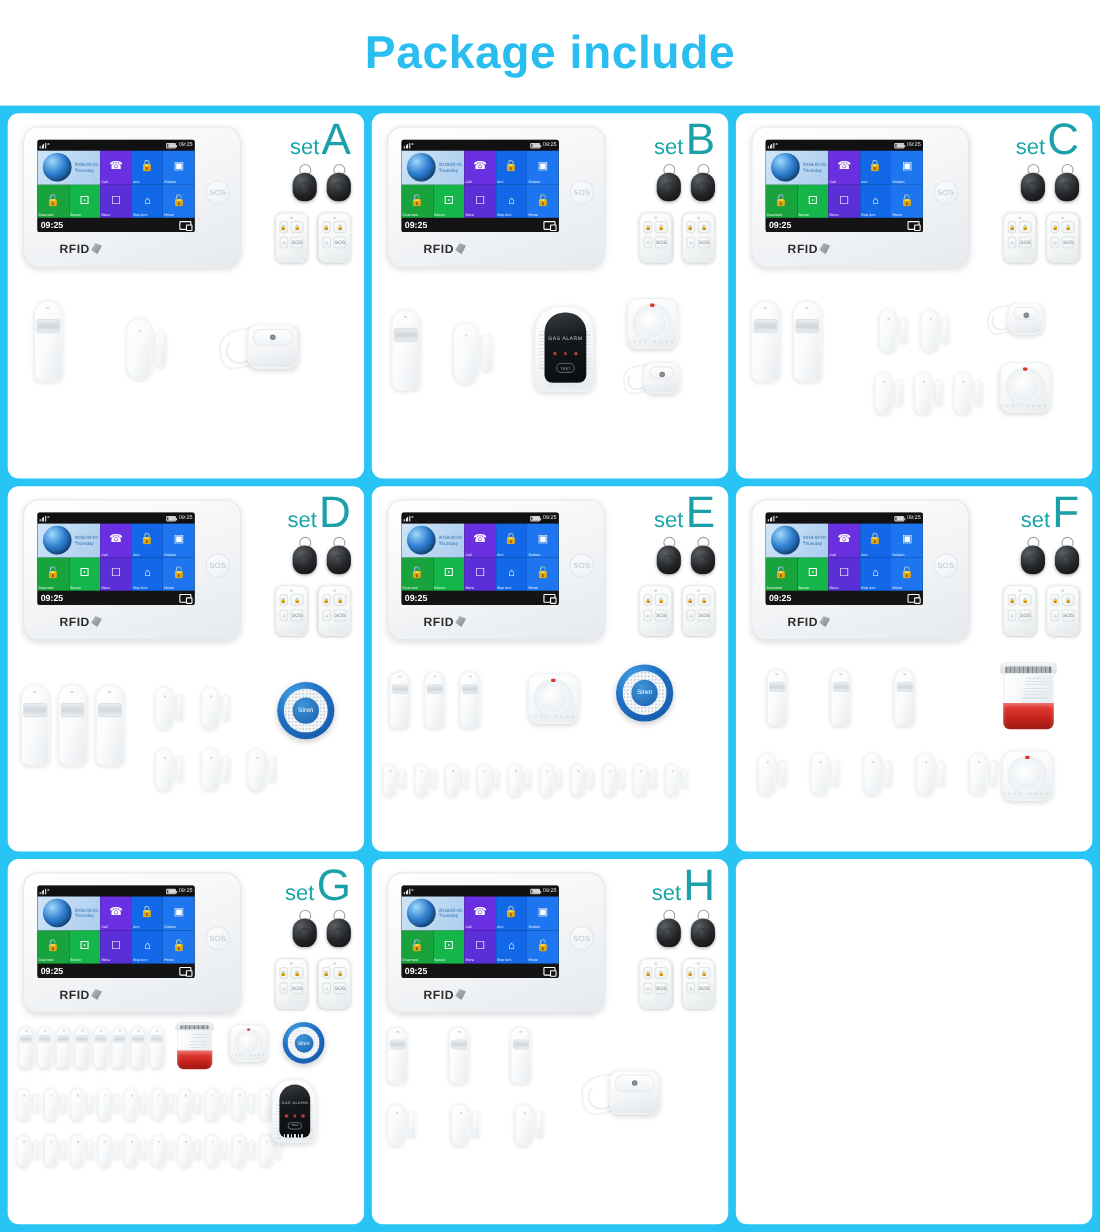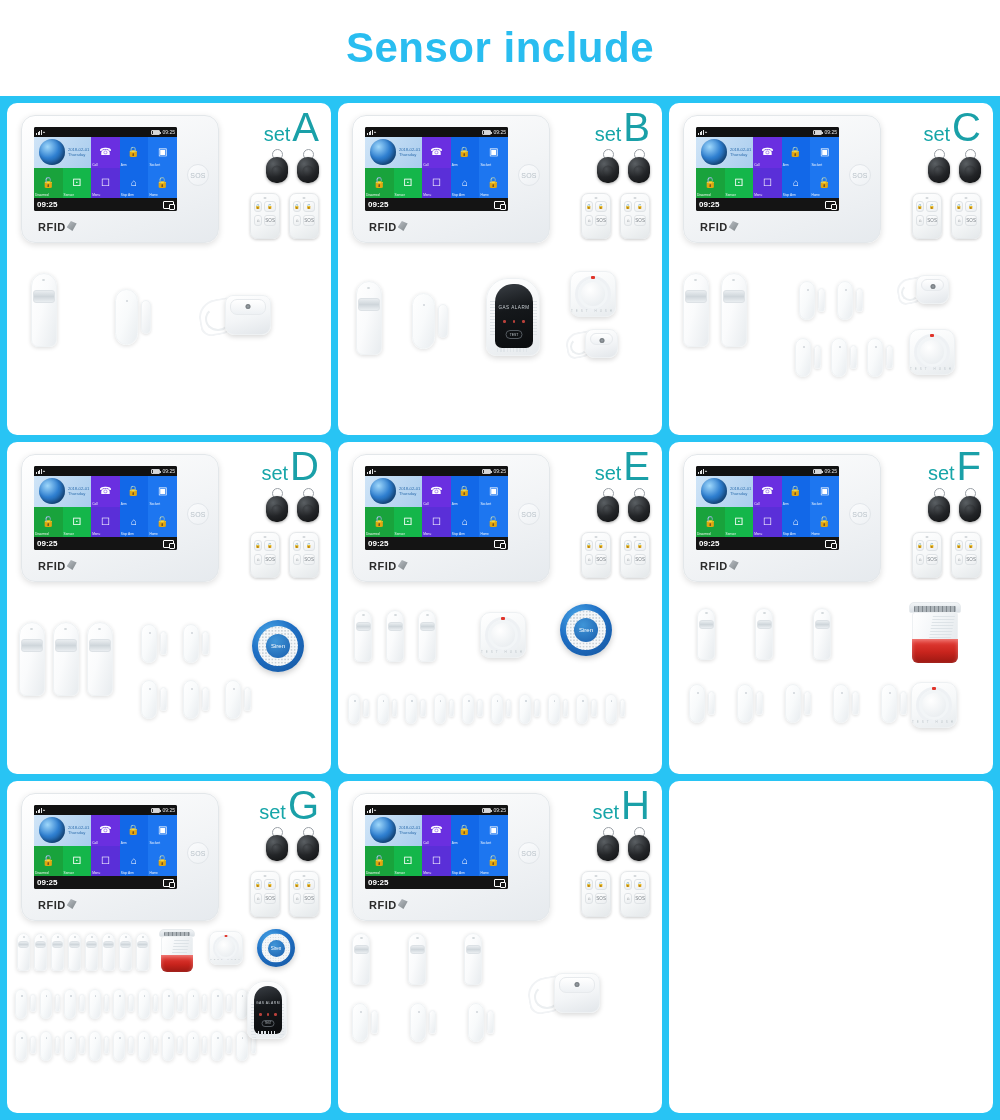--- a/index.html
+++ b/index.html
@@ -136,21 +136,21 @@
     width: 22px; height: 22px; border-radius: 50%;
     border: 1px solid #e2e6ea;
     display:flex; align-items:center; justify-content:center;
     color:#b9c2c9; font-size: 7px; letter-spacing: 0.3px;
     background: linear-gradient(145deg,#fbfcfd,#eef1f4);
   }
   .rfid {
     position: absolute; left: 16px; bottom: 9px;
     display: flex; align-items: flex-end; gap: 1px;
   }
-  .rfid-txt { font-size: 11px; font-weight: bold; color: #2b2b2b; letter-spacing: 0.5px; }
+  .rfid-txt { font-size: 11px; font-weight: bold; color: #2b2b2b; letter-spacing: 0.5px; margin-left: 16px; }
   .rfid-wave {
     width: 10px; height: 10px; margin-bottom: 2px;
     background: linear-gradient(135deg,#b9bec3,#7d8488);
     clip-path: polygon(0% 62%, 42% 0%, 100% 24%, 58% 100%);
   }
 
   
   .fobs { position: absolute; right: 12px; top: 46px; display: flex; gap: 9px; }
   .fob { width: 22px; position: relative; }
   .fob-ring {
@@ -404,21 +404,21 @@
   .solar.sm .solar-body { left: 2px; top: 7px; width: 32px; height: 20px; }
   .solar.sm .solar-body::after { width: 15px; height: 15px; }
   .solar.sm .solar-lens { left: 2px; top: 26px; width: 32px; height: 17px; }
 </style>
 </head>
 <body>
 
 <div class="page">
 
   <div class="title-bar">
-    <div class="title">Sensor include</div>
+    <div class="title">Package include</div>
   </div>
 
   <div class="grid">
 
     <div class="cell">
       <div class="set-label">
         <span class="set-word">set</span>
         <span class="set-letter">A</span>
       </div>
 

